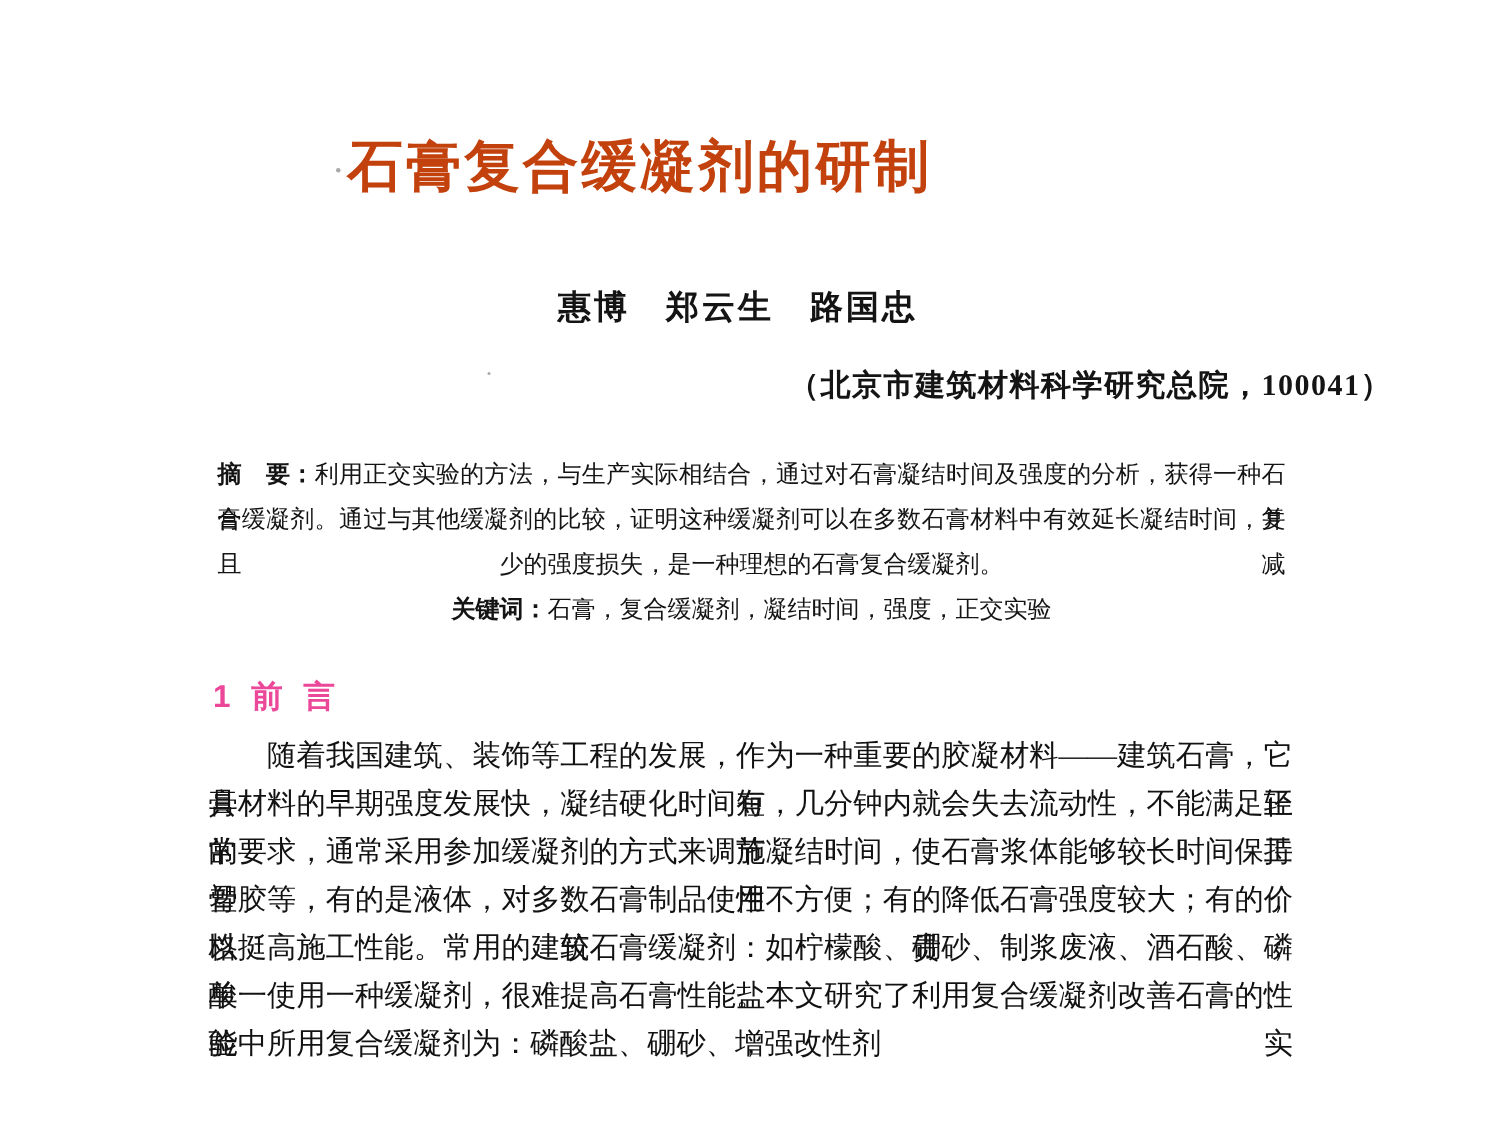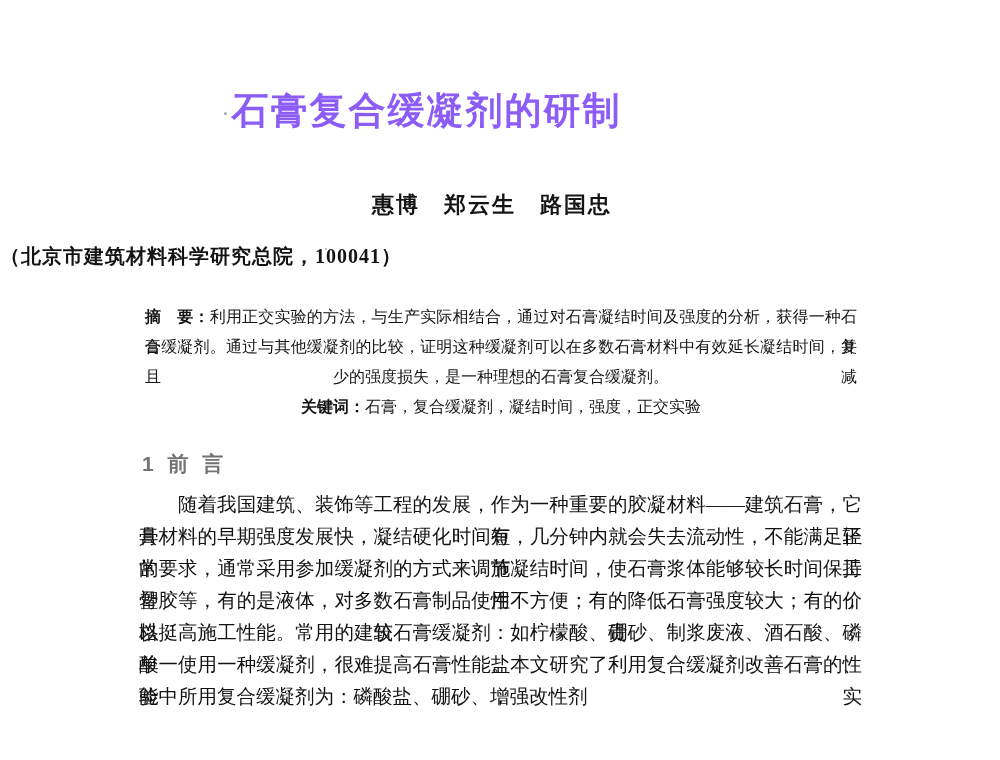--- a/index.html
+++ b/index.html
@@ -4,41 +4,41 @@
 <style>
   html,body{margin:0;padding:0;background:#ffffff;}
   .page{
     position:relative;width:1000px;height:760px;background:#ffffff;
     overflow:hidden;color:#141414;
     font-family:"Liberation Serif", serif;
   }
   .title{
     position:absolute;top:86px;left:0;width:853px;margin:0;
     text-align:center;font-family:"Liberation Sans", sans-serif;
-    font-weight:bold;font-size:37px;letter-spacing:2px;color:#8b5cf6;
+    font-weight:bold;font-size:37px;letter-spacing:2px;color:#c2410c;
   }
   .authors{
     position:absolute;top:190px;left:0;width:984px;
     text-align:center;font-size:22px;font-weight:bold;letter-spacing:2px;
   }
   .affiliation{
     position:absolute;top:243px;left:0;width:928px;
-    text-align:left;font-size:20px;font-weight:bold;letter-spacing:1px;
+    text-align:right;font-size:20px;font-weight:bold;letter-spacing:1px;
   }
   .abstract{
     position:absolute;top:302px;left:145px;width:712px;
     font-size:16px;line-height:30px;
   }
   .abs-line{height:30px;white-space:nowrap;text-align:center;}
   .abs-line.jst{white-space:normal;text-align:justify;text-align-last:justify;}
   .lbl{font-weight:bold;}
   .section{
     position:absolute;top:450px;left:142px;margin:0;
     font-family:"Liberation Sans", sans-serif;
-    font-size:21px;font-weight:bold;letter-spacing:4px;color:#737373;
+    font-size:21px;font-weight:bold;letter-spacing:4px;color:#ec4899;
   }
   .bodytext{
     position:absolute;top:489px;left:139px;width:723px;
     font-size:19.5px;line-height:32px;color:#121212;
   }
   .b-line{height:32px;}
   .b-line.jst{text-align:justify;text-align-last:justify;}
   .b-line.indent{text-indent:2em;}
   .speck{position:absolute;background:#a9a9a9;border-radius:50%;}
   .speck.s1{left:224px;top:112px;width:3px;height:3px;}

